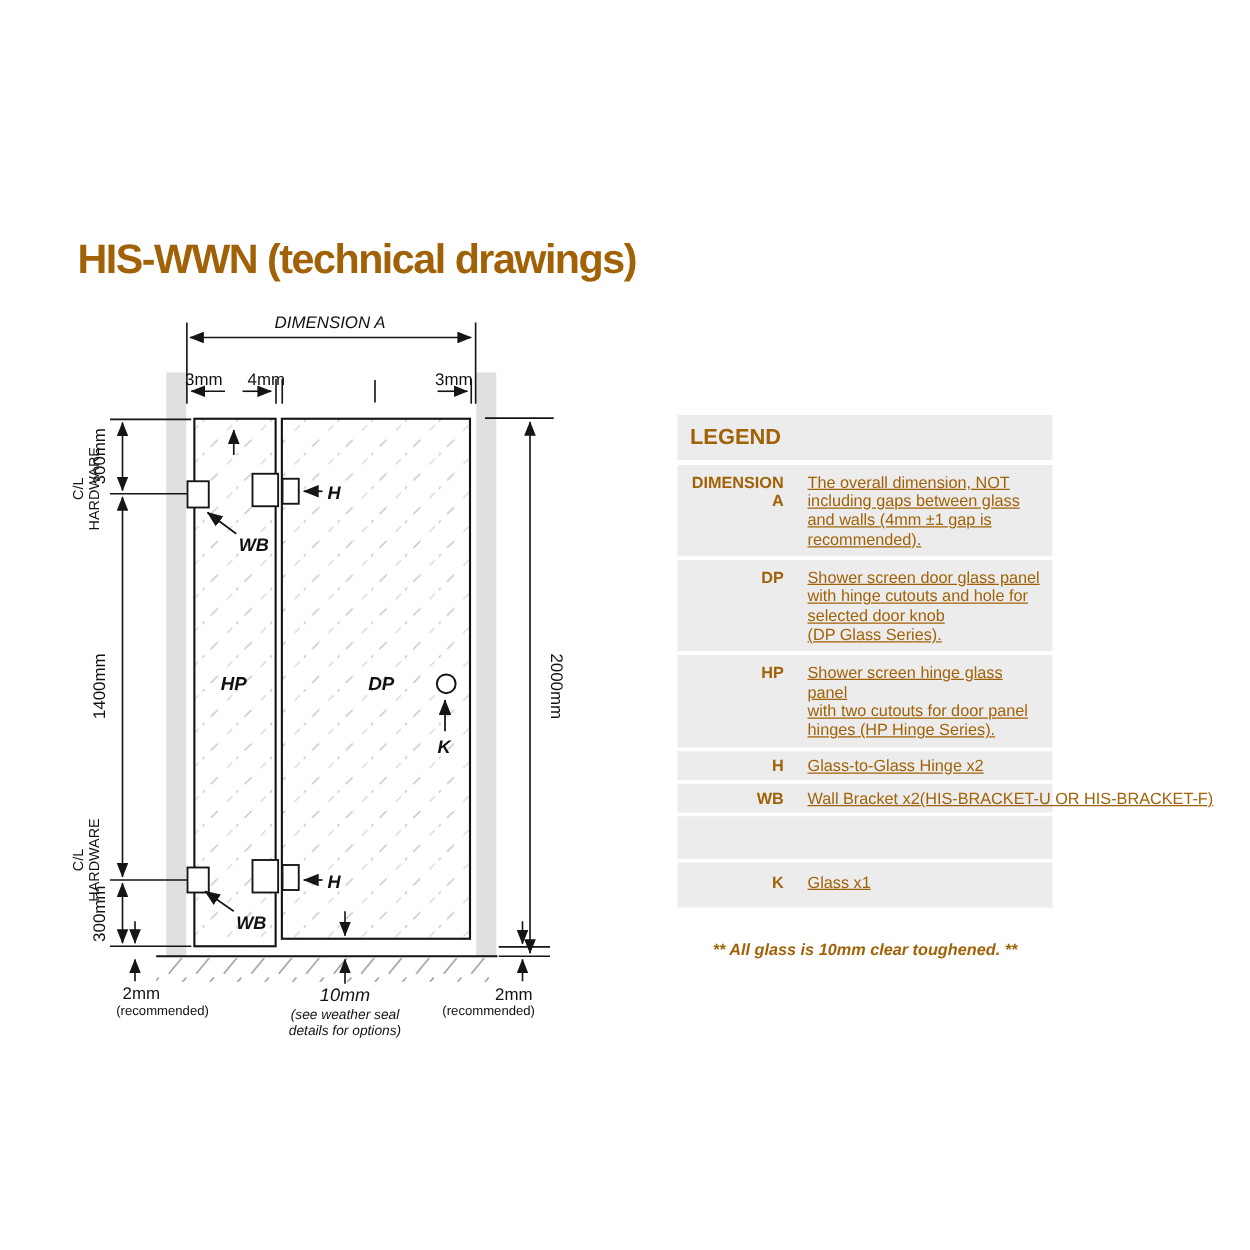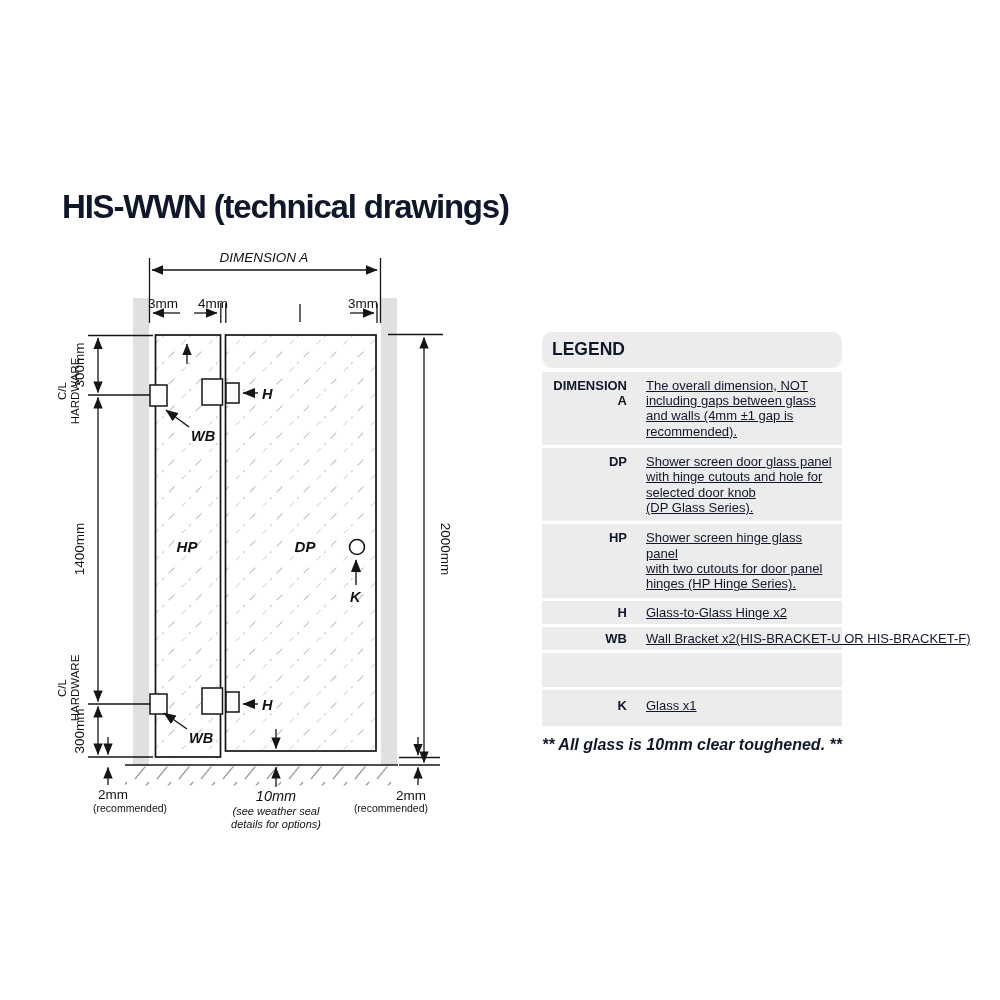--- a/index.html
+++ b/index.html
@@ -1,39 +1,39 @@
 <!DOCTYPE html>
 <html><head>
 <meta charset="utf-8">
 <style>
   html,body{margin:0;padding:0;background:#fff;}
   .canvas{position:relative;width:1000px;height:1000px;background:#ffffff;overflow:hidden;
-          font-family:"Liberation Sans", sans-serif;color:#0f172a;}
+          font-family:"Liberation Sans", sans-serif;color:#a16207;}
   .title{position:absolute;left:62px;top:188px;font-size:33px;font-weight:bold;
          letter-spacing:-1.2px;white-space:nowrap;}
   svg text{font-family:"Liberation Sans", sans-serif;fill:#111;}
   .t-dim{font-size:13.5px;}
   .t-dima{font-size:13.5px;font-style:italic;}
   .t-cl{font-size:11.5px;}
   .t-lbl{font-size:14.5px;font-weight:bold;font-style:italic;}
   .t-panel{font-size:15px;font-weight:bold;font-style:italic;}
   .t-note{font-size:10.5px;}
   .t-noteI{font-size:11px;font-style:italic;}
   .t-gapI{font-size:14.5px;font-style:italic;}
   
   .legend{position:absolute;left:542px;top:332px;width:300px;font-size:13px;line-height:1.18;}
-  .lhead{background:#ececec;padding:7px 10px 8px 10px;font-size:17.5px;font-weight:bold;margin-bottom:4px;border-radius:10px;}
+  .lhead{background:#ececec;padding:7px 10px 8px 10px;font-size:17.5px;font-weight:bold;margin-bottom:4px;}
   .lrow{display:grid;grid-template-columns:94px 1fr;background:#ececec;margin-bottom:3px;padding:6px 0;}
   .lrow .term{text-align:right;padding-right:9px;font-weight:bold;}
   .lrow .desc{padding-left:10px;padding-right:6px;white-space:pre-line;text-decoration:underline;}
   .lrow.nowrap .desc{white-space:nowrap;overflow:visible;}
   .lrow.empty{min-height:22px;}
   .lrow.tight{padding:4px 0;}
   .lrow.krow{padding:8px 0 12px 0;}
-  .footnote{margin-top:10px;text-align:center;font-size:16px;font-style:italic;font-weight:bold;}
+  .footnote{margin-top:26px;text-align:center;font-size:13px;font-style:italic;font-weight:bold;}
 </style>
 </head>
 <body>
 
 <div class="canvas">
 
   <div class="title">HIS-WWN (technical drawings)</div>
 
   <svg width="1000" height="1000" viewBox="0 0 1000 1000" style="position:absolute;left:0;top:0;">
     <defs>

